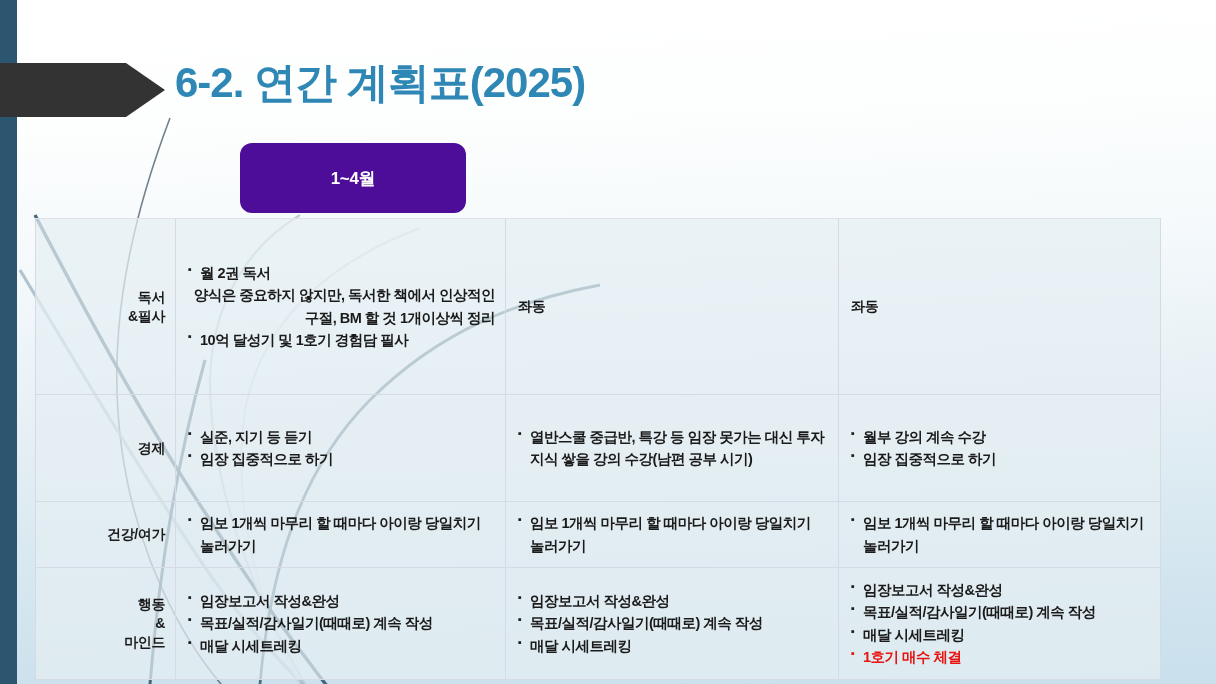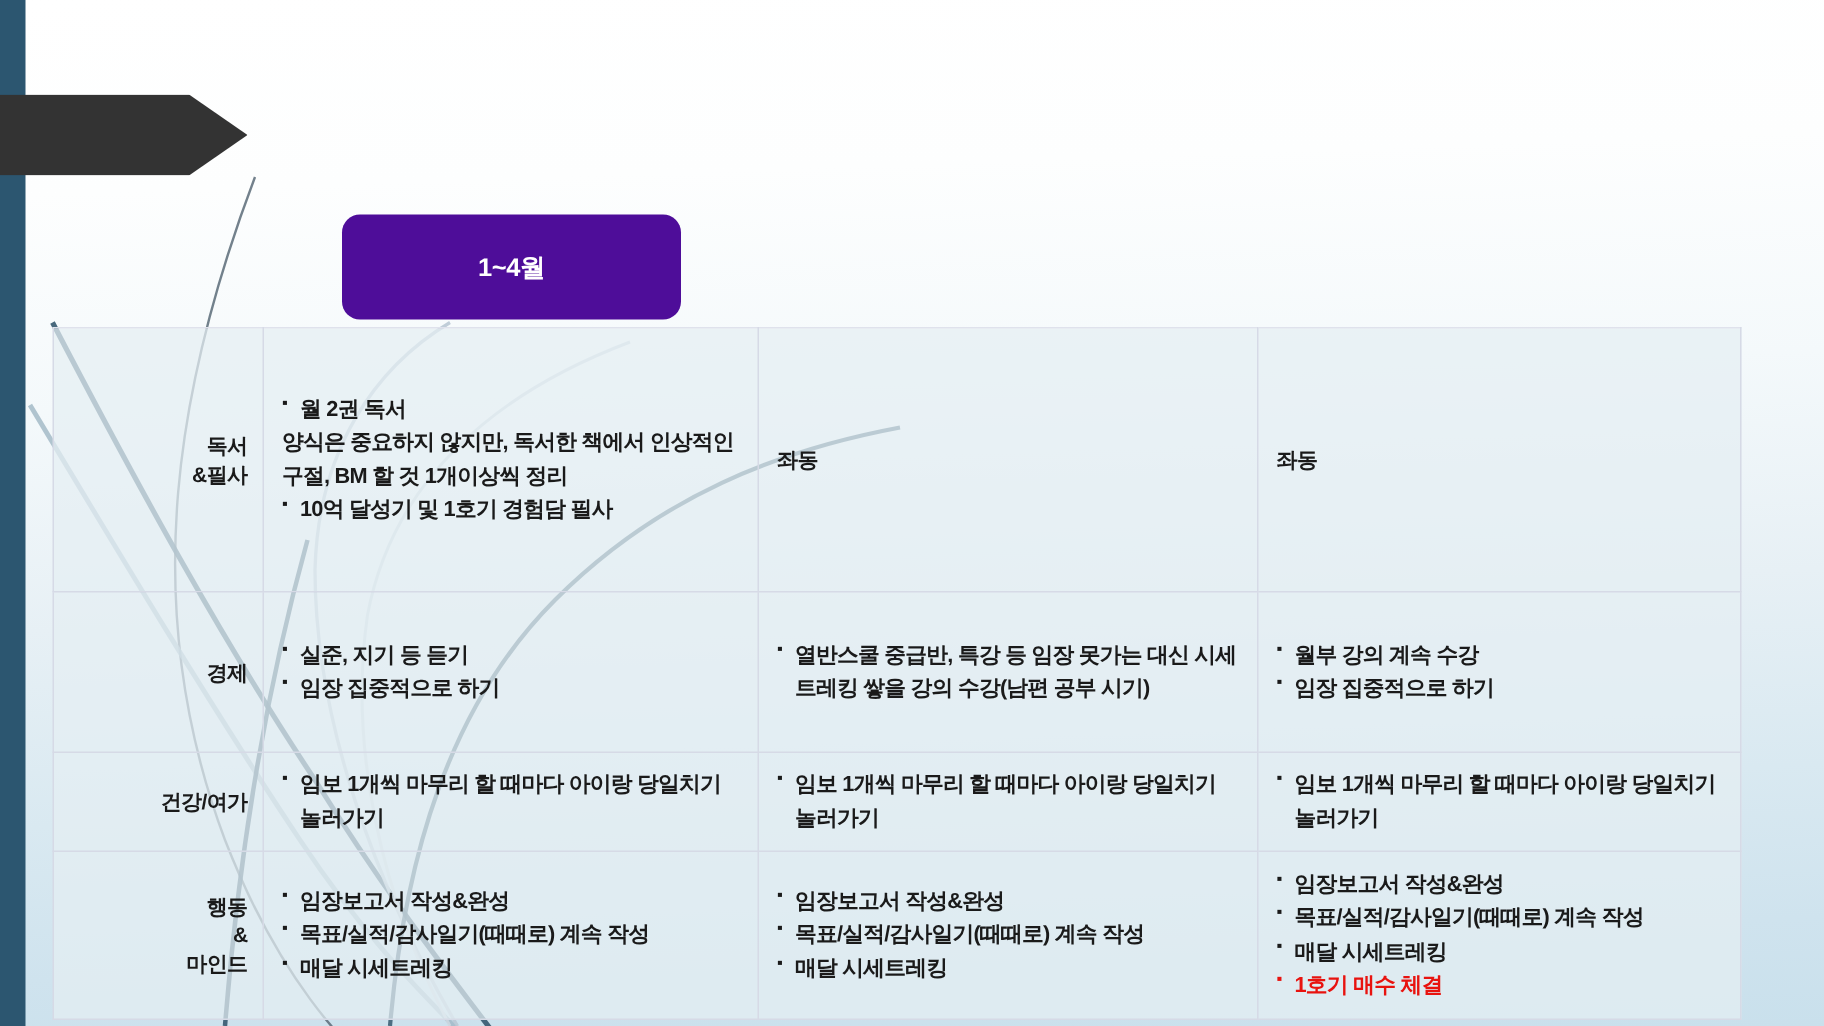--- a/index.html
+++ b/index.html
@@ -44,21 +44,21 @@
     font-weight: 700;
     letter-spacing: -1px;
     color: #2e87b5;
     z-index: 5;
     white-space: nowrap;
   }
 
   
   .pill-row {
     position: absolute;
-    left: 36px; top: 143px;
+    left: 48px; top: 143px;
     width: 1125px; height: 70px;
     z-index: 6;
     display: flex;
   }
   .pill-slot {
     display: flex; align-items: flex-start; justify-content: center;
   }
   .pill-slot.c1 { width: 140px; }
   .pill-slot.c2 { width: 330px; }
   .pill-slot.c3 { width: 333px; }
@@ -126,21 +126,21 @@
     padding-left: 12px;
     text-indent: 0;
   }
   ul.items li::before {
     content: "▪";
     position: absolute;
     left: 0; top: -1px;
     font-size: 11px;
     color: #1a1a1a;
   }
-  ul.items li.nobullet { padding-left: 0; }
+  ul.items li.nobullet { padding-left: 0; text-align: right; }
   ul.items li.nobullet::before { content: ""; }
   ul.items li.hl { color: #e8130f; }
   ul.items li.hl::before { color: #e8130f; }
 </style>
 </head>
 <body>
 
 <div id="slide">
 
   <svg class="swoosh-layer" viewBox="0 0 1216 684" preserveAspectRatio="none">
@@ -149,20 +149,21 @@
     <path d="M20,270 C80,370 140,470 200,560 C250,635 290,670 318,700" stroke="#9fb6c4" stroke-width="3.2" fill="none" opacity="0.8"></path>
     <path d="M305,684 C250,590 210,480 210,380 C212,300 250,245 300,215" stroke="#b9c8d4" stroke-width="2.2" fill="none" opacity="0.9"></path>
     <path d="M300,684 C255,600 232,500 245,410 C262,320 330,262 420,228" stroke="#cbd7e0" stroke-width="2" fill="none" opacity="0.9"></path>
     <path d="M260,684 C270,570 300,470 370,400 C440,330 520,300 600,285" stroke="#35596f" stroke-width="2.8" fill="none" opacity="0.85"></path>
     <path d="M150,684 C160,560 180,450 205,360" stroke="#35596f" stroke-width="3" fill="none" opacity="0.9"></path>
   </svg>
 
   <div class="left-bar"></div>
   <div class="title-arrow"></div>
 
+  <div class="slide-title">6-2. 연간 계획표(2025)</div>
 
   <div class="pill-row">
     <div class="pill-slot c1"></div>
     <div class="pill-slot c2">
       <div class="pill">1~4월</div>
     </div>
   </div>
 
   <table class="plan-table">
     <colgroup>
@@ -191,21 +192,21 @@
         <tr class="row-h2">
           <td class="cat">경제</td>
           <td>
             <ul class="items">
               <li>실준, 지기 등 듣기</li>
               <li>임장 집중적으로 하기</li>
             </ul>
           </td>
           <td>
             <ul class="items">
-              <li>열반스쿨 중급반, 특강 등 임장 못가는 대신 시세트레킹 쌓을 강의 수강(남편 공부 시기)</li>
+              <li>열반스쿨 중급반, 특강 등 임장 못가는 대신 투자지식 쌓을 강의 수강(남편 공부 시기)</li>
             </ul>
           </td>
           <td>
             <ul class="items">
               <li>월부 강의 계속 수강</li>
               <li>임장 집중적으로 하기</li>
             </ul>
           </td>
         </tr>
         <tr class="row-h3">

